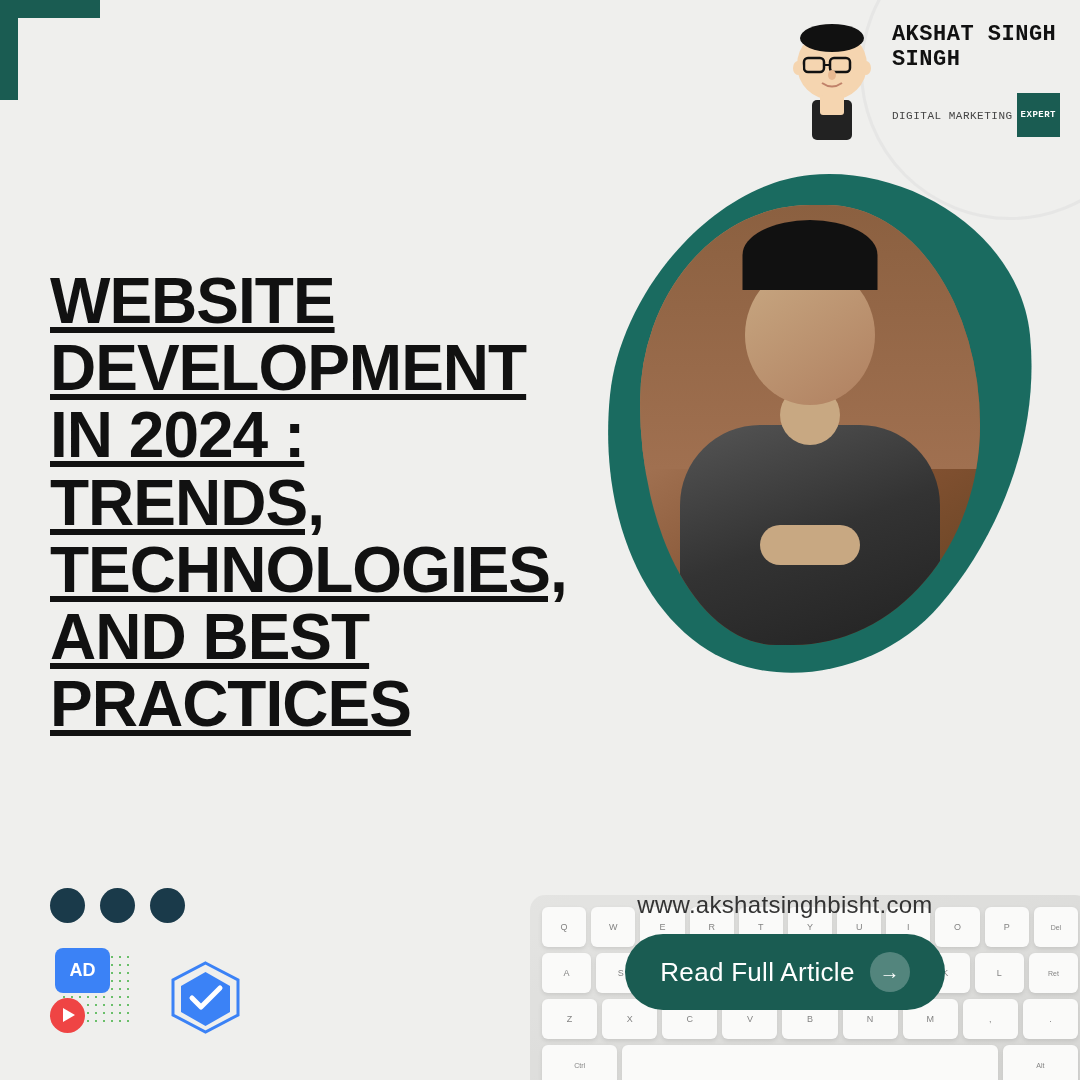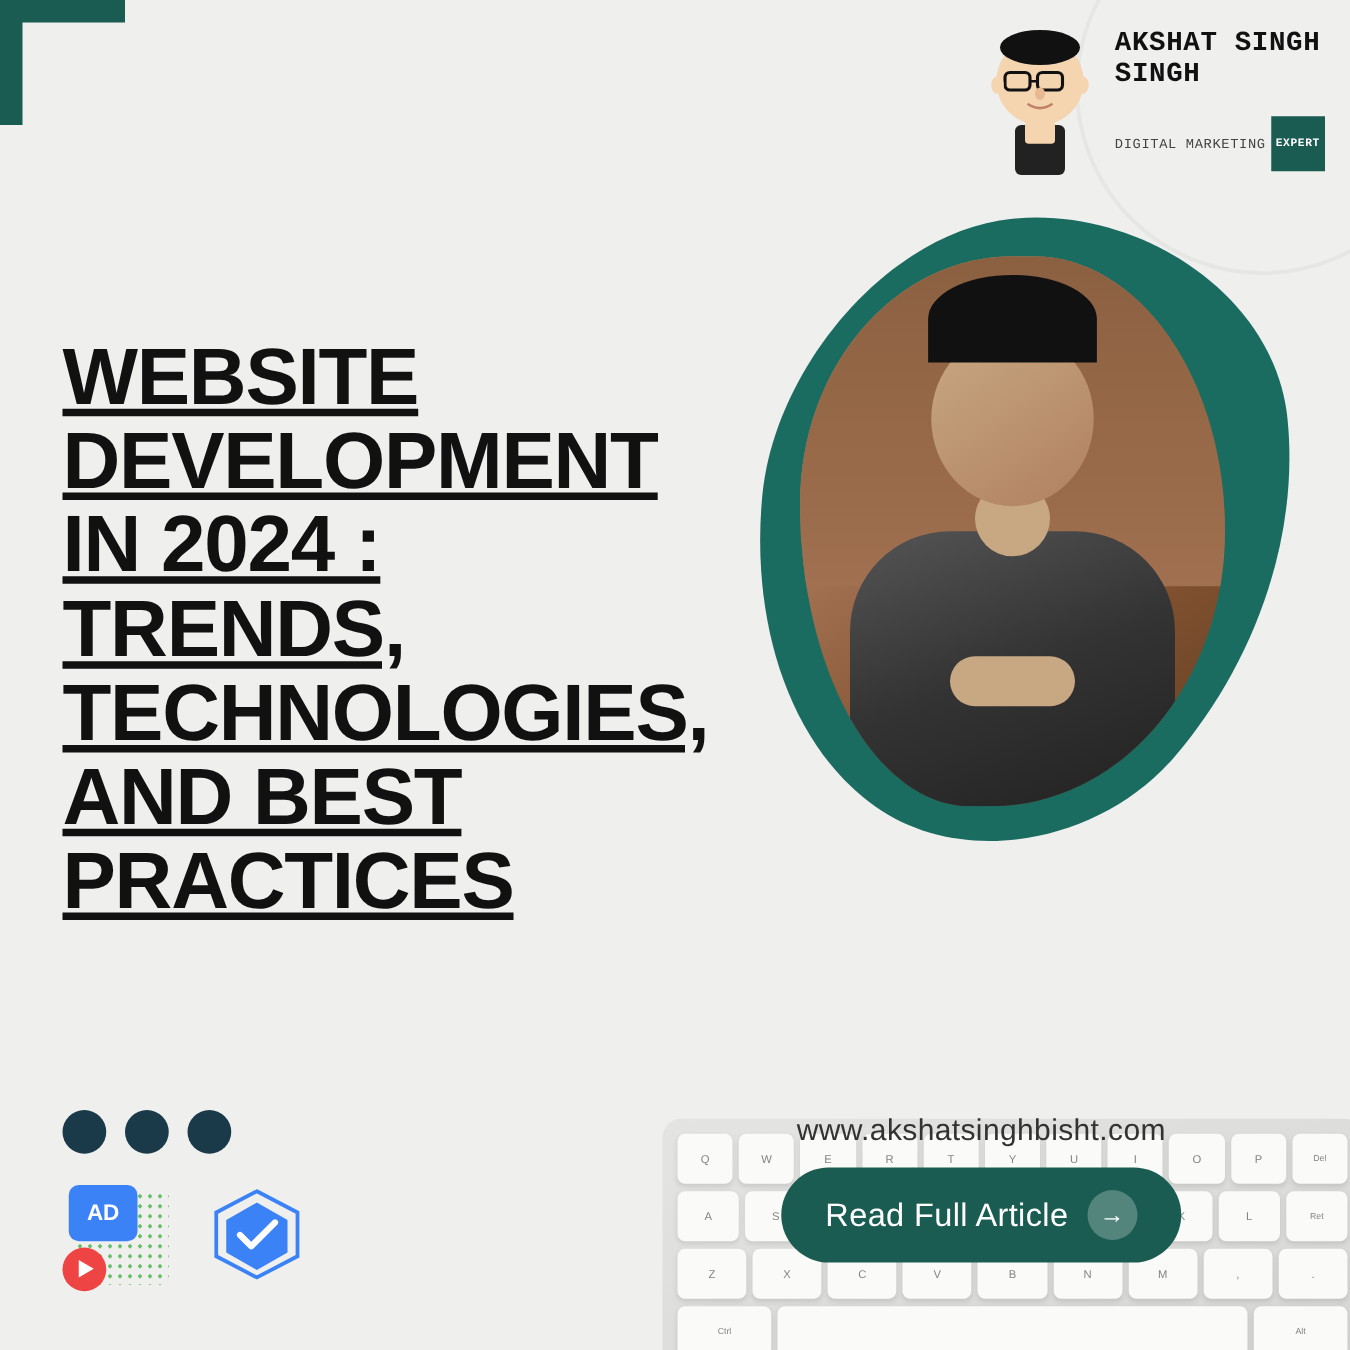--- a/index.html
+++ b/index.html
@@ -159,21 +159,21 @@
     .dot {
       width: 35px;
       height: 35px;
       border-radius: 50%;
       background-color: #1a3a4a;
     }
 
     .icons-row {
       display: flex;
       gap: 20px;
-      align-items: flex-start;
+      align-items: flex-end;
     }
 
     .ad-icon-container {
       position: relative;
       width: 90px;
       height: 90px;
     }
 
     .dotted-bg {
       position: absolute;

